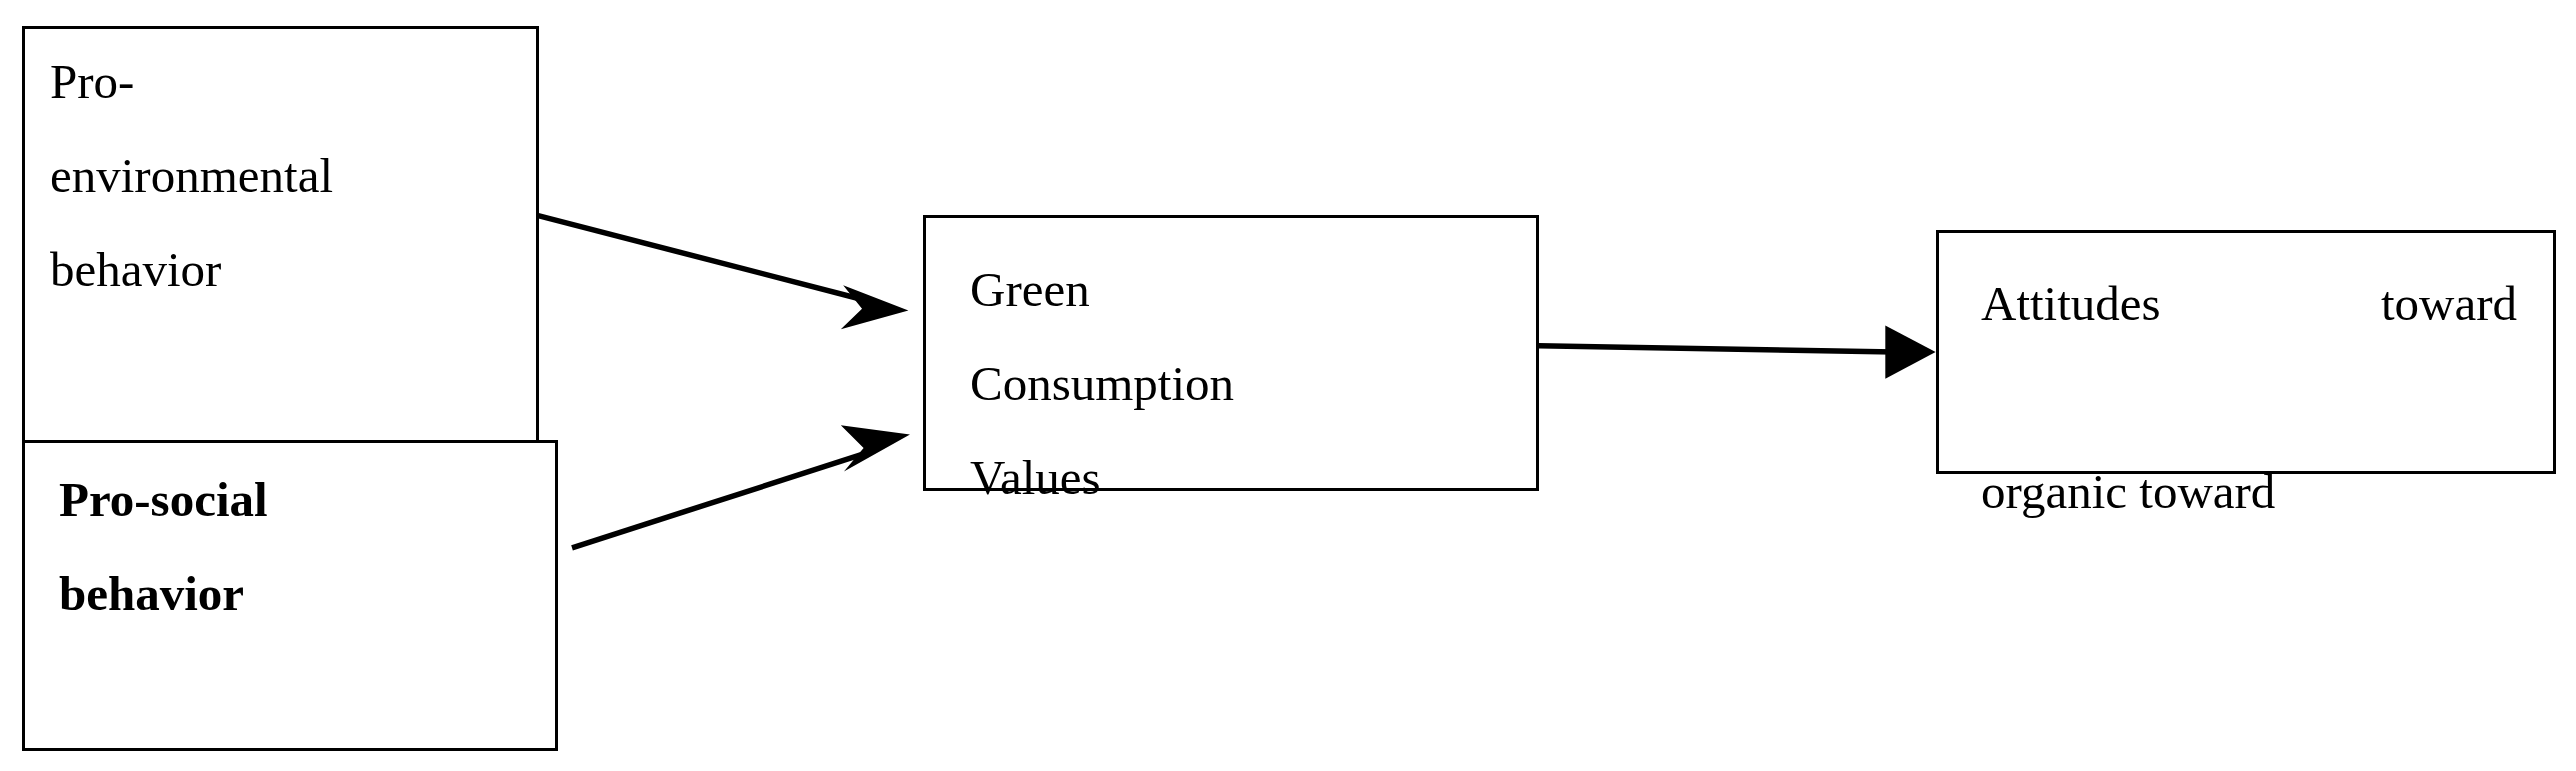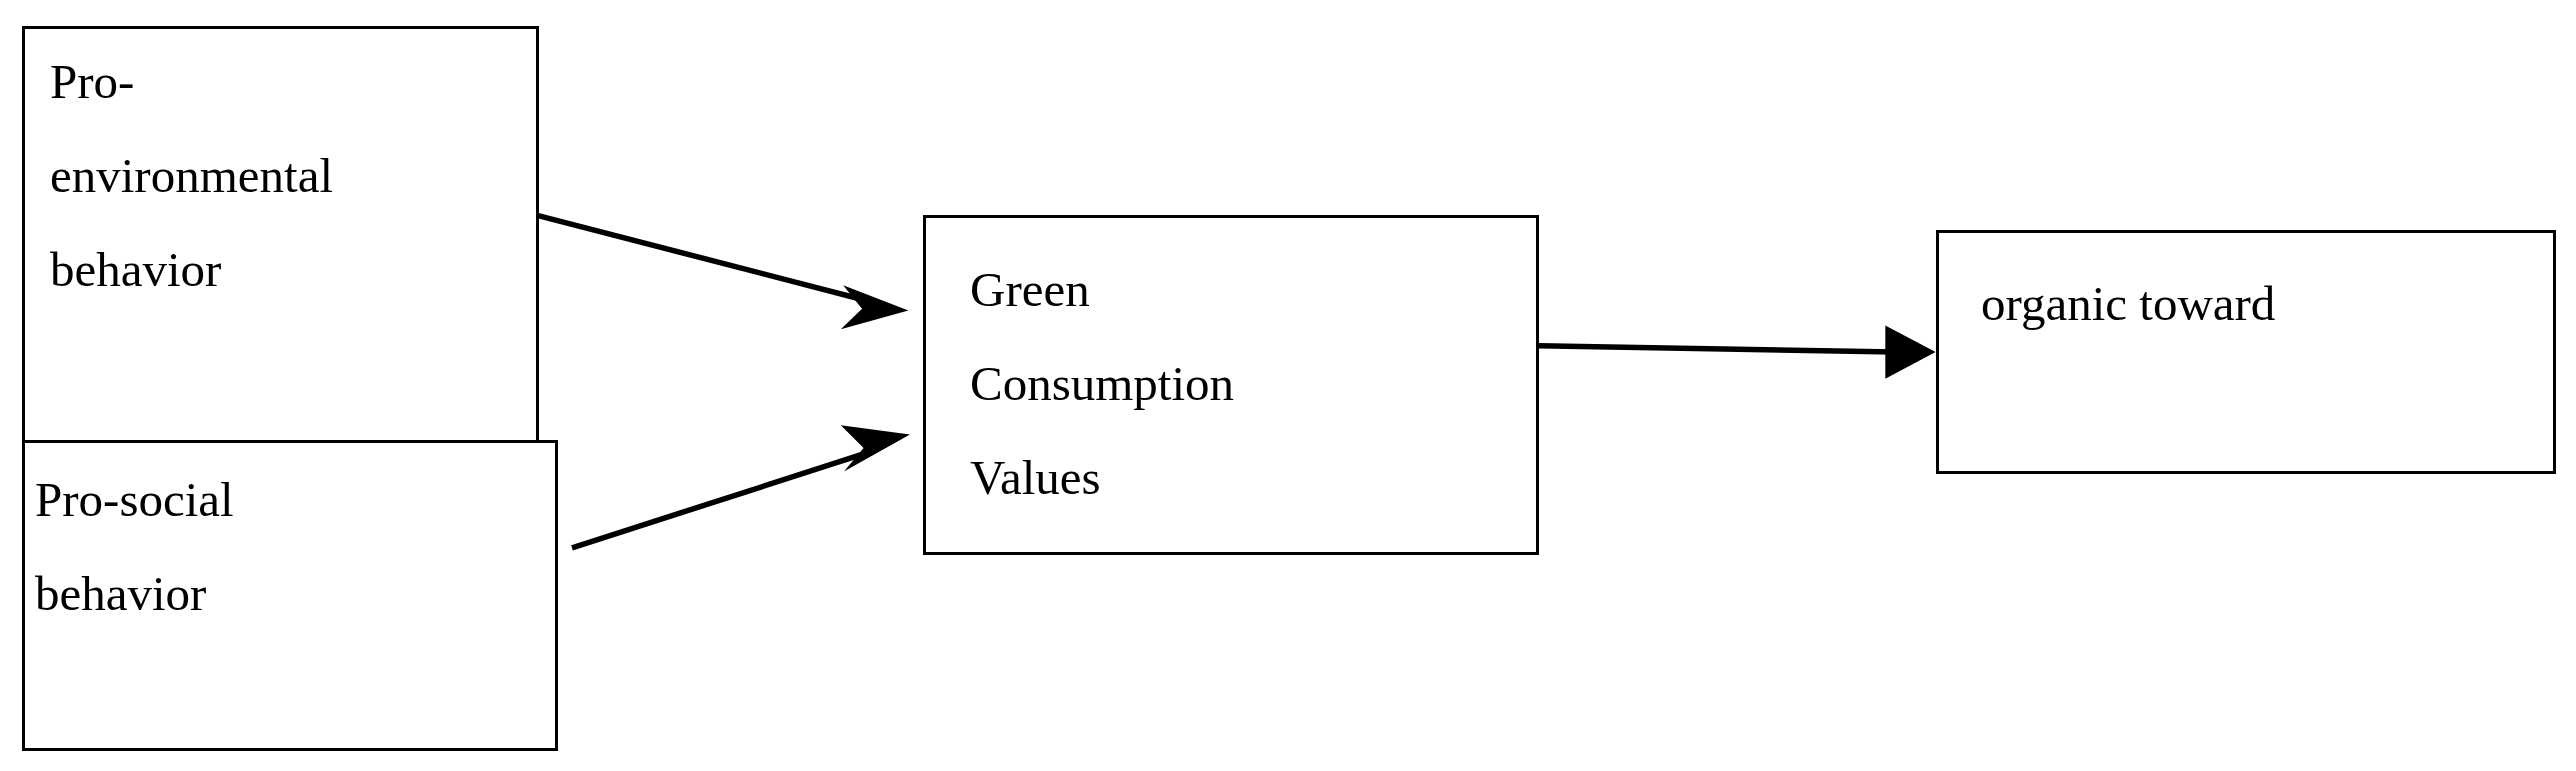--- a/index.html
+++ b/index.html
@@ -47,29 +47,30 @@
   }
   
   #box-pro-social {
     left: 22px;
     top: 440px;
     width: 536px;
     height: 311px;
   }
   #box-pro-social .node-text {
     top: 10.2px;
-    padding-left: 10px;
+    padding-left: 34px;
     padding-right: 19px;
+    font-weight: bold;
   }
   
   #box-green-consumption-values {
     left: 923px;
     top: 215px;
     width: 616px;
-    height: 340px;
+    height: 276px;
   }
   #box-green-consumption-values .node-text {
     top: 25px;
     padding-left: 44px;
     padding-right: 19px;
   }
   
   #box-attitudes {
     left: 1936px;
     top: 230px;
@@ -140,18 +141,19 @@
   </div>
 
   <div class="node-box" id="box-green-consumption-values">
     <div class="node-text">Green
 Consumption
 Values</div>
   </div>
 
   <div class="node-box" id="box-attitudes">
     <div class="node-text">
+      <span class="just-line">Attitudes toward</span>
       <span class="last-line">organic toward</span>
     </div>
   </div>
 
 </div>
 
 
 </body></html>

